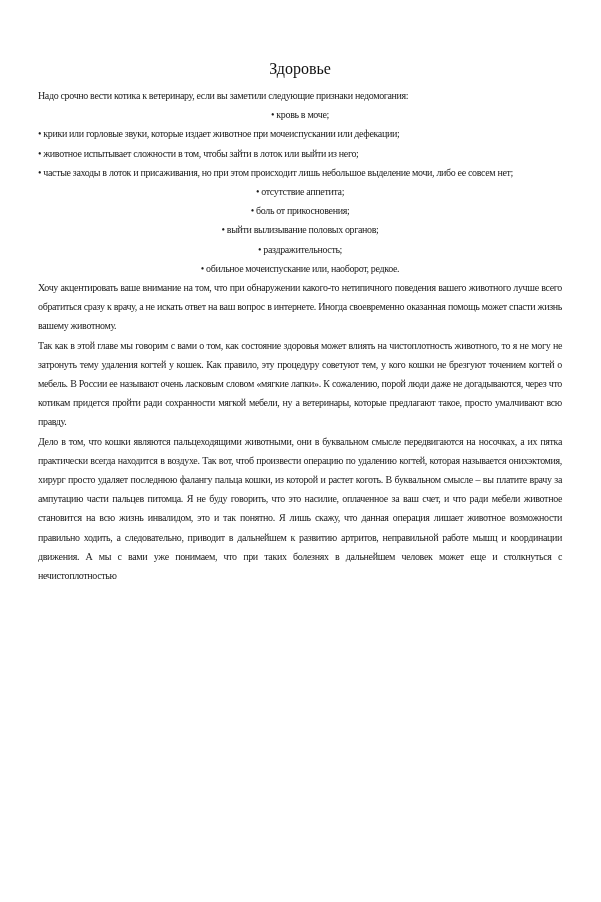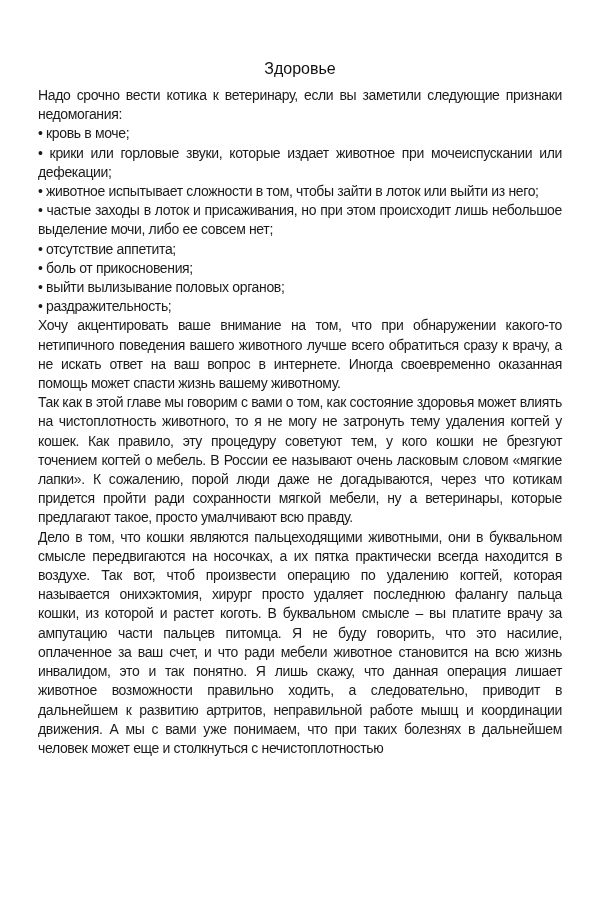--- a/index.html
+++ b/index.html
@@ -1,47 +1,48 @@
 <!DOCTYPE html>
 <html><head>
 <meta charset="utf-8">
 <style>
   html, body { margin: 0; padding: 0; background: #ffffff; }
   body { width: 601px; height: 902px; overflow: hidden; position: relative; }
   .page {
     position: absolute; left: 38px; top: 58px; width: 524px;
-    font-family: Liberation Sans, sans-serif;
+    font-family: Liberation Serif, serif;
     color: #1a1a1a;
   }
   .title {
     text-align: center; font-size: 16px; line-height: 22px;
     margin: 0 0 6px 0; font-weight: normal; color: #111;
   }
   .p {
-    font-size: 14px; line-height: 19.2px; margin: 0;
+    font-size: 10px; line-height: 19.2px; margin: 0;
     text-align: justify; letter-spacing: -0.35px; word-spacing: 0px;
   }
-  .li { text-align: left; }
+  .li { text-align: center; }
   .li.just { text-align: justify; }
 </style>
 </head>
 <body>
 
 <div class="page">
   <h1 class="title">Здоровье</h1>
 
   <p class="p">Надо срочно вести котика к ветеринару, если вы заметили следующие признаки недомогания:</p>
 
   <div>
     <p class="p li">• кровь в моче;</p>
     <p class="p li just">• крики или горловые звуки, которые издает животное при мочеиспускании или дефекации;</p>
     <p class="p li just">• животное испытывает сложности в том, чтобы зайти в лоток или выйти из него;</p>
     <p class="p li just">• частые заходы в лоток и присаживания, но при этом происходит лишь небольшое выделение мочи, либо ее совсем нет;</p>
     <p class="p li">• отсутствие аппетита;</p>
     <p class="p li">• боль от прикосновения;</p>
     <p class="p li">• выйти вылизывание половых органов;</p>
     <p class="p li">• раздражительность;</p>
+    <p class="p li">• обильное мочеиспускание или, наоборот, редкое.</p>
   </div>
 
   <p class="p">Хочу акцентировать ваше внимание на том, что при обнаружении какого-то нетипичного поведения вашего животного лучше всего обратиться сразу к врачу, а не искать ответ на ваш вопрос в интернете. Иногда своевременно оказанная помощь может спасти жизнь вашему животному.</p>
   <p class="p">Так как в этой главе мы говорим с вами о том, как состояние здоровья может влиять на чистоплотность животного, то я не могу не затронуть тему удаления когтей у кошек. Как правило, эту процедуру советуют тем, у кого кошки не брезгуют точением когтей о мебель. В России ее называют очень ласковым словом «мягкие лапки». К сожалению, порой люди даже не догадываются, через что котикам придется пройти ради сохранности мягкой мебели, ну а ветеринары, которые предлагают такое, просто умалчивают всю правду.</p>
   <p class="p">Дело в том, что кошки являются пальцеходящими животными, они в буквальном смысле передвигаются на носочках, а их пятка практически всегда находится в воздухе. Так вот, чтоб произвести операцию по удалению когтей, которая называется онихэктомия, хирург просто удаляет последнюю фалангу пальца кошки, из которой и растет коготь. В буквальном смысле – вы платите врачу за ампутацию части пальцев питомца. Я не буду говорить, что это насилие, оплаченное за ваш счет, и что ради мебели животное становится на всю жизнь инвалидом, это и так понятно. Я лишь скажу, что данная операция лишает животное возможности правильно ходить, а следовательно, приводит в дальнейшем к развитию артритов, неправильной работе мышц и координации движения. А мы с вами уже понимаем, что при таких болезнях в дальнейшем человек может еще и столкнуться с нечистоплотностью</p>
 </div>
 
 </body></html>

